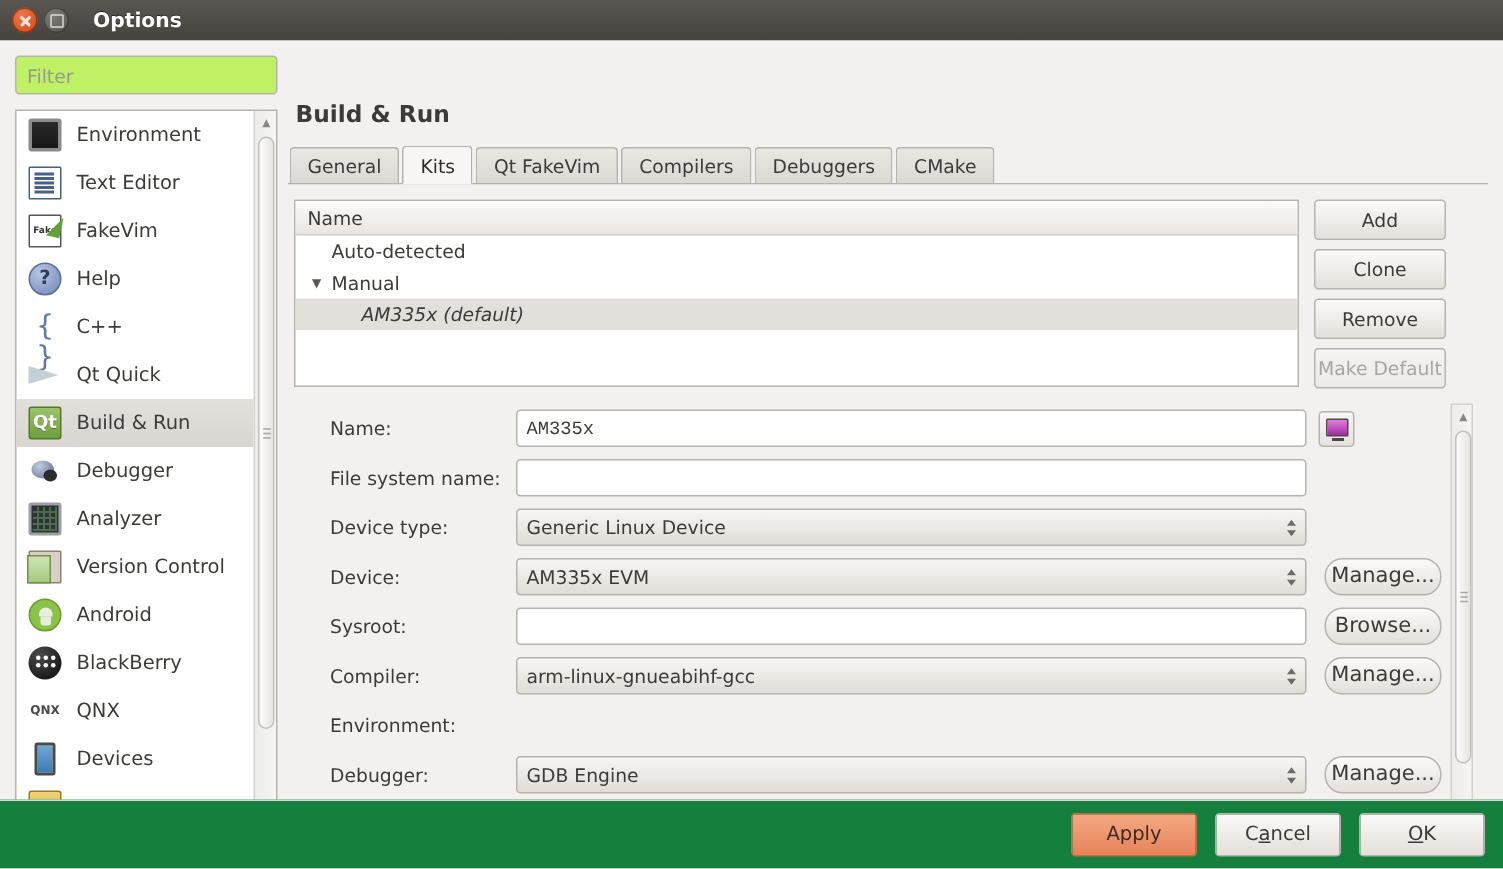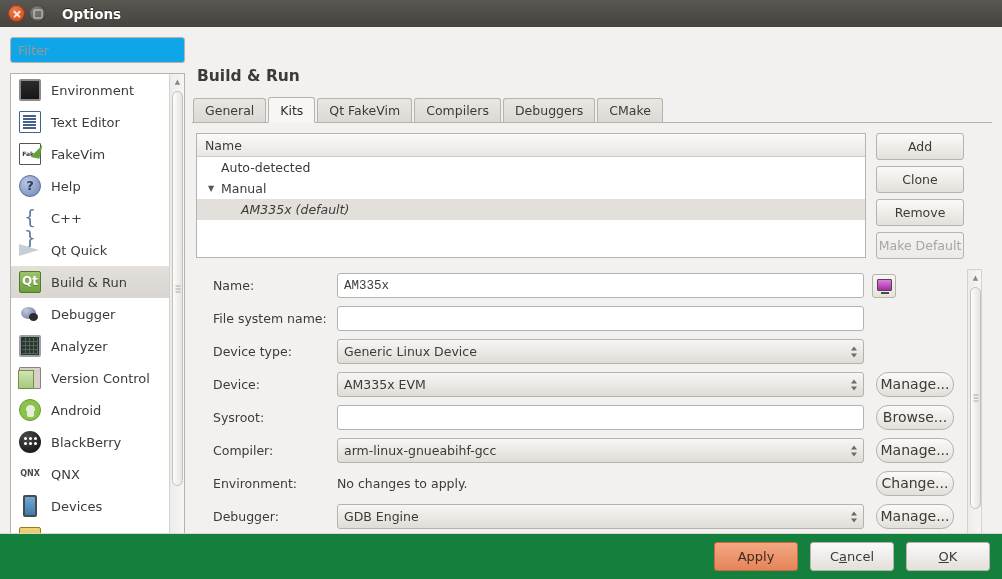--- a/index.html
+++ b/index.html
@@ -45,21 +45,21 @@
   
   .dialog { height: 552px; background: #f2f1f0; position: relative; }
 
   
   .leftpane {
     position: absolute; left: 10px; top: 10px; width: 175px; height: 520px;
   }
   .filter-input {
     width: 175px; height: 26px;
     border: 1px solid #b6b2ae; border-radius: 3px;
-    background: #0ea5e9; padding: 0 7px;
+    background: #bef264; padding: 0 7px;
     font-family: inherit; font-size: 12.5px; color: #3c3b37;
     outline: none;
   }
   .filter-input::placeholder { color: #9b9792; }
 
   .catlist {
     position: absolute; left: 0; top: 36px; width: 175px; height: 484px;
     border: 1px solid #b6b2ae; background: #ffffff;
     overflow: hidden;
   }
@@ -176,21 +176,21 @@
   .btn {
     display:block; width:88px; height:27px; margin-bottom:6px;
     background: linear-gradient(to bottom,#fbfaf9,#e3dfda);
     border:1px solid #b6b2ae; border-radius:3px;
     font-family:inherit; font-size:12.5px; color:#3c3b37;
     text-align:center; line-height:25px; cursor:default;
   }
   .btn.disabled { color:#a9a5a0; background: linear-gradient(to bottom,#f4f3f1,#eceae7); }
 
   
-  .formzone { position:absolute; left:13px; top:146px; width:770px; height:278px;
+  .formzone { position:absolute; left:20px; top:146px; width:770px; height:278px;
               overflow:hidden; }
   .formrow { display:flex; align-items:center; height:33px; }
   .flabel { width:132px; flex:0 0 auto; font-size:12.5px; color:#3c3b37; padding-left:8px; }
   .fctl { flex:1 1 auto; }
   .finput {
     width:527px; height:25px; background:#fff;
     border:1px solid #b6b2ae; border-radius:3px;
     padding:0 6px; font-family:Liberation Mono, monospace; font-size:12.5px; color:#3c3b37; outline:none;
   }
   .fcombo {
@@ -412,24 +412,20 @@
             <div class="fctl" style="display: flex; align-items: center;">
               <div class="fcombo"><span>arm-linux-gnueabihf-gcc</span><span class="spin">
                   <i class="up"></i>
                   <i class="dn"></i>
                 </span></div>
               <div class="rowbtn">Manage...</div>
             </div>
           </div>
           <div class="formrow">
             <div class="flabel">Environment:</div>
-            <div class="fctl" style="display: flex; align-items: center;">
-              <div class="fstatic" style="width: 527px;">No changes to apply.</div>
-              <div class="rowbtn">Change...</div>
-            </div>
           </div>
           <div class="formrow">
             <div class="flabel">Debugger:</div>
             <div class="fctl" style="display: flex; align-items: center;">
               <div class="fcombo"><span>GDB Engine</span><span class="spin">
                   <i class="up"></i>
                   <i class="dn"></i>
                 </span></div>
               <div class="rowbtn">Manage...</div>
             </div>

